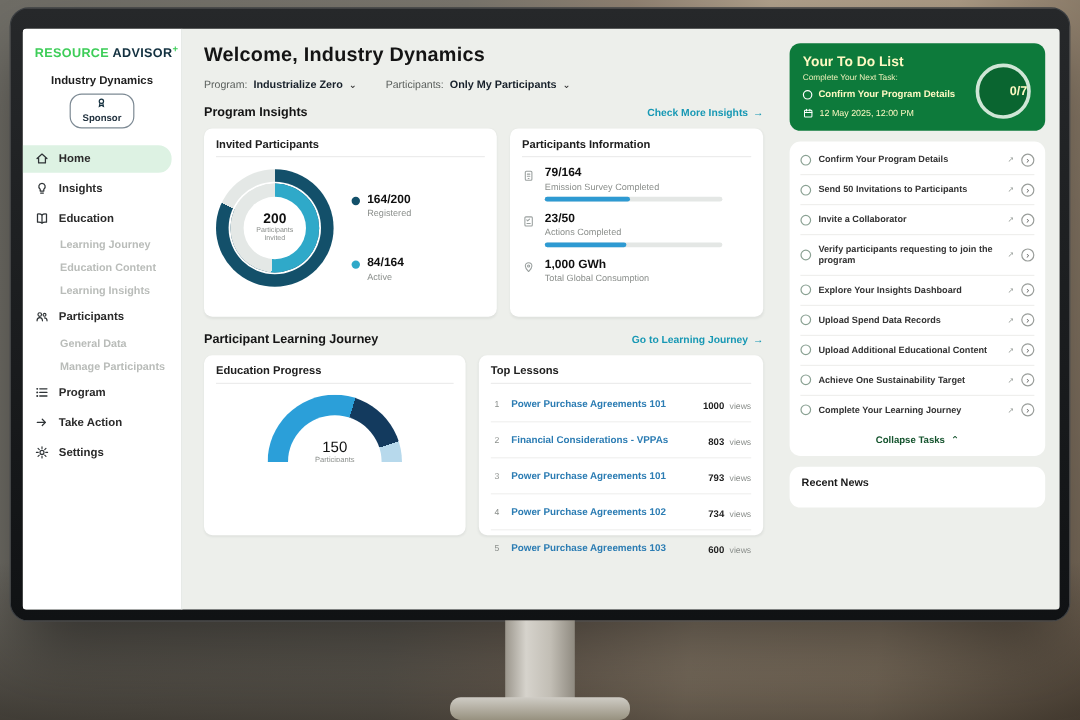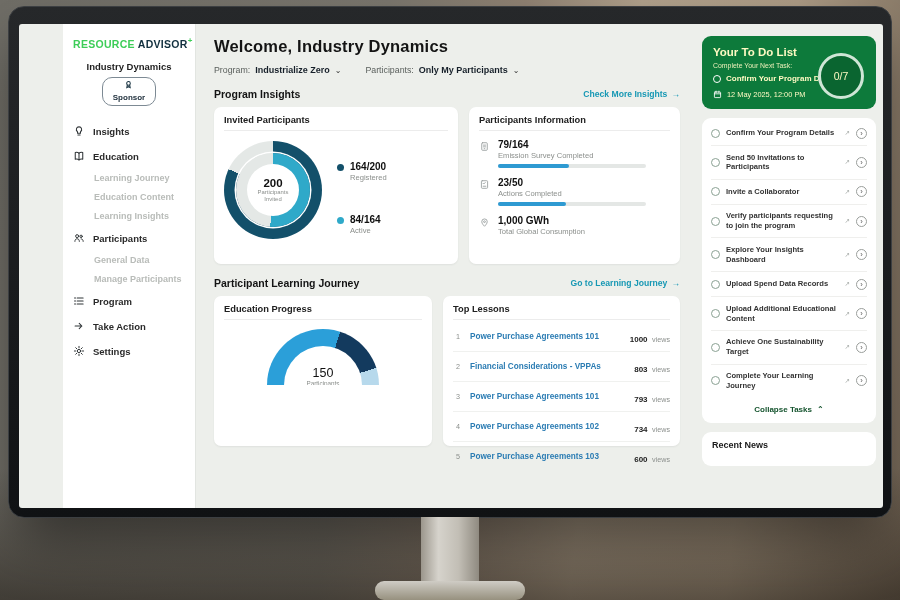--- a/index.html
+++ b/index.html
@@ -12,21 +12,21 @@
   
   .monitor { position:absolute; left:8px; top:6px; width:884px; height:512px;
     background:linear-gradient(180deg,#26282a,#101214); border-radius:16px;
     border:1px solid #3c3f42; box-shadow:0 28px 55px -10px rgba(0,0,0,.5); }
   .stand-neck { position:absolute; left:421px; top:517px; width:58px; height:66px;
     background:linear-gradient(90deg,#9b968c,#d6d3cc 30%,#c2beb5 65%,#8f8a80); }
   .stand-base { position:absolute; left:375px; top:581px; width:150px; height:19px;
     background:linear-gradient(180deg,#cfccc5,#97917f); border-radius:9px; }
   
   .screen { position:absolute; left:10px; top:17px; width:864px; height:484px;
-    background:#edefeb; border-radius:3px; overflow:hidden; display:flex;padding-left:44px; }
+    background:#edefeb; border-radius:3px; overflow:hidden; display:flex; }
   
   .sidebar { width:133px; min-width:133px; background:#fff; border-right:1px solid #e2e5e1; padding-top:12px; }
   .logo { padding:0 10px; font-size:10.5px; font-weight:800; letter-spacing:.3px; white-space:nowrap; }
   .logo-green { color:#3dcd58; } .logo-dark { color:#12303f; }
   .logo-plus { color:#3dcd58; font-size:8px; vertical-align:super; }
   .org-block { text-align:center; margin-top:11px; }
   .org-name { font-size:9.5px; font-weight:700; color:#1e1e1e; }
   .sponsor-badge { display:inline-flex; align-items:center; gap:4px; margin-top:5px;
     border:1px solid #7d8a94; border-radius:10px; padding:2.5px 10px; font-size:8px; font-weight:700; color:#22323f; cursor:pointer;flex-direction:column; }
   .badge-ico { color:#15303f; display:flex; }
@@ -100,22 +100,22 @@
   
   .rightcol { flex:1; padding:12px 12px 0 6px; display:flex; flex-direction:column; }
   .todo-green { position:relative; background:#0d7a3b; border-radius:9px; padding:10px 11px; color:#fef9c3; }
   .tg-title { font-size:11.5px; font-weight:800; }
   .tg-sub { font-size:6.9px; margin-top:4px; opacity:.92; }
   .tg-task { display:flex; align-items:center; gap:5px; margin-top:5px; font-size:8px; font-weight:700; width:152px; cursor:pointer; }
   .tg-check { width:8px; height:8px; min-width:8px; border:1.2px solid #fff; border-radius:50%; }
   .tg-date { display:flex; align-items:center; gap:5px; margin-top:7px; font-size:7.4px; }
   .cal-ico { width:9px; height:9px; color:#fff; }
   .tg-ring { position:absolute; right:12px; top:17px; width:46px; height:46px; border-radius:50%;
-    background:#0a6530; border:3.5px solid #cfe6d6; display:flex; align-items:center; justify-content:center;
-    font-size:10.5px; font-weight:400; }
+    background:#0a6530; border:3.5px solid #cfe6d6; display:flex; align-items:center; justify-content:flex-end;
+    font-size:10.5px; font-weight:700; }
   .todo-list { background:#fff; border-radius:9px; margin-top:9px; padding:3px 9px 2px; }
   .task-row { display:flex; align-items:center; gap:6px; padding:6.5px 0; border-bottom:1px solid #efefed; cursor:pointer; }
   .task-check { width:9px; height:9px; min-width:9px; border:1.2px solid #8aa193; border-radius:50%; }
   .task-label { flex:1; font-size:7.6px; font-weight:700; color:#333; line-height:1.3; }
   .task-ext { font-size:6.5px; color:#9aa09c; }
   .task-chev { width:11px; height:11px; min-width:11px; border:1px solid #9a9e9b; border-radius:50%;
     display:flex; align-items:center; justify-content:center; font-size:7.5px; color:#555; }
   .collapse-row { display:flex; justify-content:center; align-items:center; gap:5px; padding:8px 0 7px;
     font-size:8px; font-weight:700; color:#14532d; cursor:pointer; }
   .news-card { background:#fff; border-radius:9px; margin-top:9px; padding:8px 10px 16px; font-size:9px; font-weight:800; color:#1a1a1a; }
@@ -138,20 +138,26 @@
             <span class="badge-ico">
               <svg width="9" height="9" viewBox="0 0 16 16" fill="none" stroke="currentColor" stroke-width="1.8">
                   <circle cx="8" cy="6" r="3.2"></circle>
                   <path d="M6 8.8 5 13.5l3-1.6 3 1.6-1-4.7"></path>
                 </svg>
             </span>
             <span>Sponsor</span>
           </div>
         </div>
         <nav class="nav">
+          <div class="nav-item active">
+            <svg class="ni" viewBox="0 0 16 16" fill="none" stroke="currentColor" stroke-width="1.4" stroke-linecap="round" stroke-linejoin="round">
+                <path d="M2.5 8.2 8 3.2l5.5 5M4.2 7.3V13h7.6V7.3"></path>
+              </svg>
+            <span>Home</span>
+          </div>
           <div class="nav-item">
             <svg class="ni" viewBox="0 0 16 16" fill="none" stroke="currentColor" stroke-width="1.4" stroke-linecap="round" stroke-linejoin="round">
                 <path d="M8 2.5a3.5 3.5 0 0 1 2 6.4V11H6V8.9A3.5 3.5 0 0 1 8 2.5Z"></path>
                 <path d="M6.5 13.2h3"></path>
               </svg>
             <span>Insights</span>
           </div>
           <div class="nav-item">
             <svg class="ni" viewBox="0 0 16 16" fill="none" stroke="currentColor" stroke-width="1.4" stroke-linecap="round" stroke-linejoin="round">
                 <path d="M8 4.2C6.8 3.2 5 2.9 3 3.2v9c2-.3 3.8 0 5 1 1.2-1 3-1.3 5-1v-9c-2-.3-3.8 0-5 1Z"></path>

